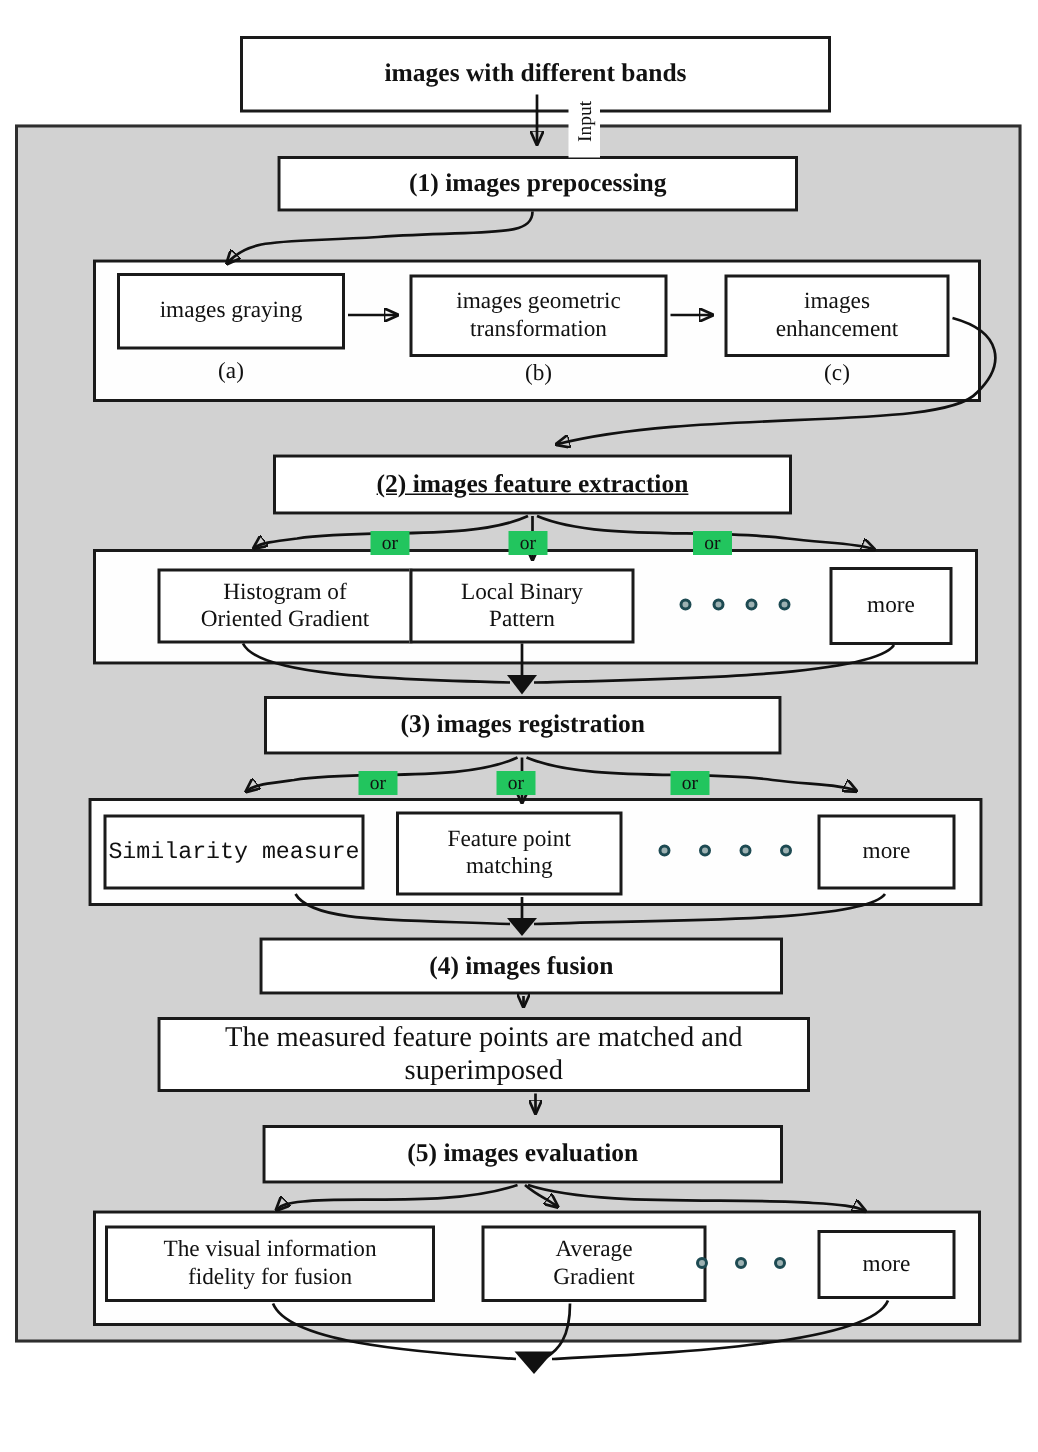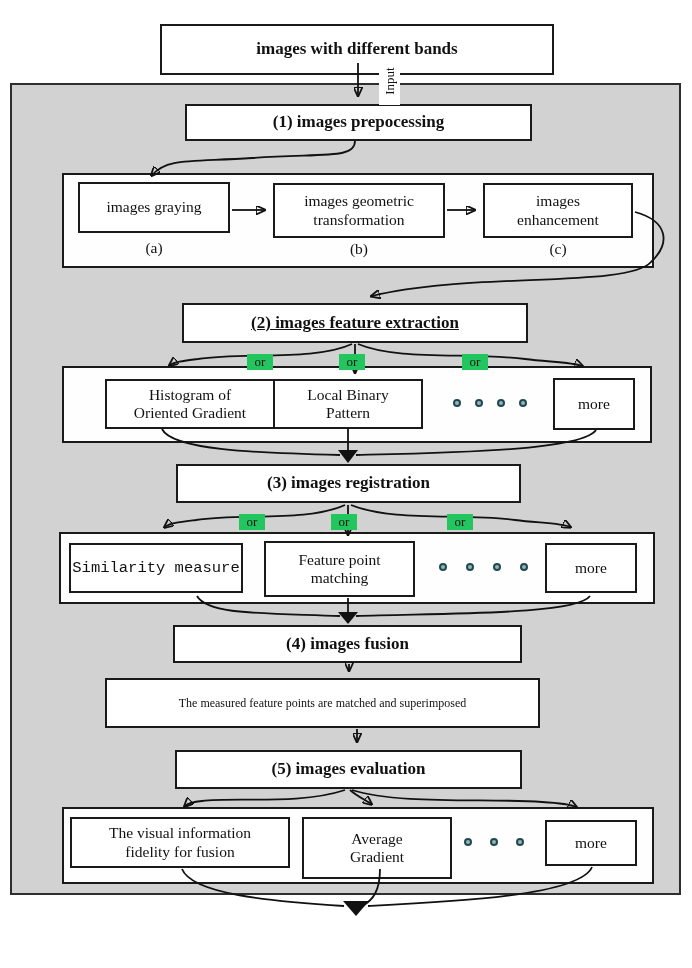--- a/index.html
+++ b/index.html
@@ -110,33 +110,33 @@
   <div class="dot" style="left:493px; top:563px;"></div>
   <div class="dot" style="left:520px; top:563px;"></div>
   <div class="box sub" style="left:545px; top:543px; width:92px; height:50px;">
     <span class="tspan">more</span>
   </div>
 
   <div class="box step" style="left:173px; top:625px; width:349px; height:38px;">
     <span class="tspan">(4) images fusion</span>
   </div>
 
-  <div class="box sub" style="left:105px; top:678px; width:435px; height:50px; font-size:12px;">
+  <div class="box sub" style="left:105px; top:678px; width:435px; height:50px; font-size:19px;">
     <span class="tspan" style="width:430px;">The measured feature points are matched and superimposed</span>
   </div>
 
   <div class="box step" style="left:175px; top:750px; width:347px; height:39px;">
     <span class="tspan">(5) images evaluation</span>
   </div>
 
   <div class="wcontainer" style="left:62px; top:807px; width:592px; height:77px;"></div>
   <div class="box sub" style="left:70px; top:817px; width:220px; height:51px;">
     <span class="tspan" style="width:180px;">The visual information fidelity for fusion</span>
   </div>
-  <div class="box sub" style="left:302px; top:817px; width:150px; height:62px;text-align:center;">
+  <div class="box sub" style="left:321px; top:817px; width:150px; height:51px;text-align:center;">
     <span class="tspan" style="width:80px;">Average Gradient</span>
   </div>
   <div class="dot" style="left:464px; top:838px;"></div>
   <div class="dot" style="left:490px; top:838px;"></div>
   <div class="dot" style="left:516px; top:838px;"></div>
   <div class="box sub" style="left:545px; top:820px; width:92px; height:46px;">
     <span class="tspan">more</span>
   </div>
 
 

